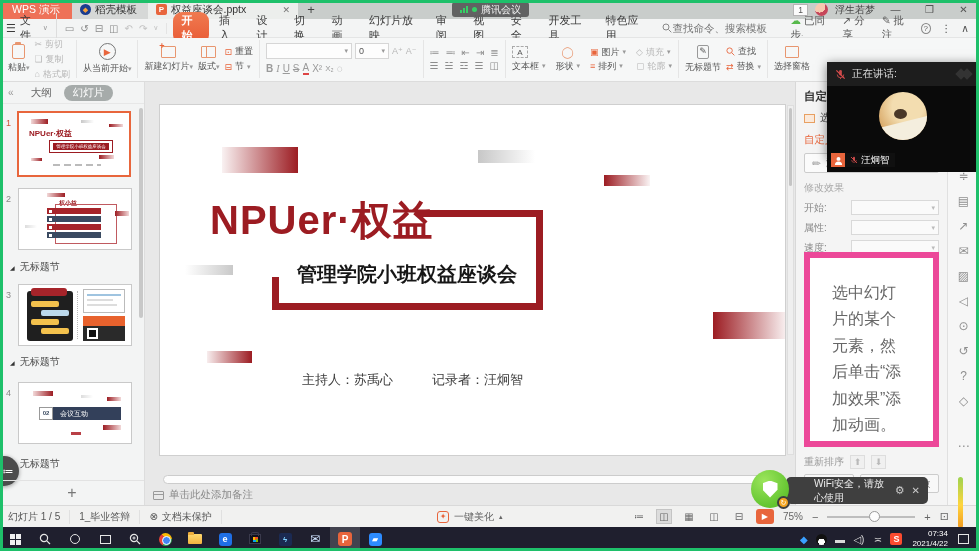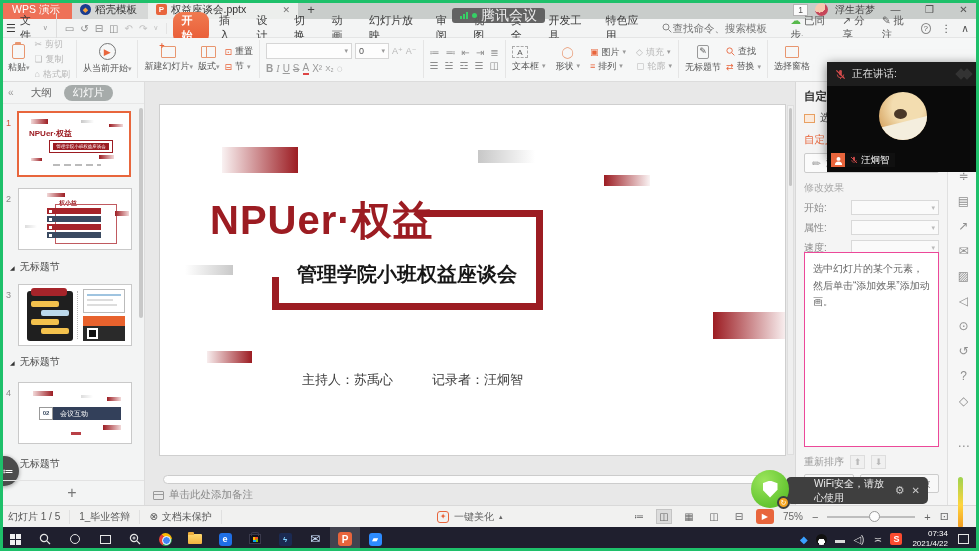--- a/index.html
+++ b/index.html
@@ -83,21 +83,21 @@
   
   .animpanel{position:absolute;left:795px;top:82px;width:152px;height:423px;background:#f4f4f4;border-left:1px solid #d8d8d8;padding:7px 8px;font-size:10.5px;color:#444}
   .ap-title{font-size:11.5px;font-weight:bold;color:#333}
   .ap-row{display:flex;align-items:center;gap:5px;margin-top:7px}
   .ap-sec{color:#e8663c;margin-top:8px}
   .ap-btn{margin-top:6px;border:1px solid #ccc;background:#fbfbfb;height:20px;display:flex;align-items:center;gap:5px;padding:0 7px;color:#999;border-radius:2px}
   .ap-lab{color:#aaa;font-size:10px;margin-top:8px}
   .ap-field{display:flex;align-items:center;gap:20px;margin-top:5px}
   .ap-field b{font-weight:normal;color:#888;font-size:10px;width:27px;flex:none}
   .ap-sel{flex:1;height:15px;border:1px solid #d9d9d9;background:#fafafa;display:flex;align-items:center;justify-content:flex-end;padding:0 3px;color:#bbb;font-size:7px}
-  .ap-hint{position:absolute;left:8px;right:8px;top:170px;bottom:58px;background:#fff;border:1px solid #ec4899;padding:8px;font-size:10px;color:#666;line-height:1.65}
+  .ap-hint{position:absolute;left:8px;right:8px;top:170px;bottom:58px;background:#fff;border:6px solid #ec4899;padding:22px;font-size:16px;color:#666;line-height:1.65}
   .ap-reorder{position:absolute;left:8px;bottom:36px;display:flex;align-items:center;gap:6px;color:#999;font-size:10px}
   .ap-arrow{width:15px;height:14px;border:1px solid #ddd;background:#f0f0f0;color:#b9b9b9;font-size:9px;display:flex;align-items:center;justify-content:center}
   .ap-play{position:absolute;left:8px;bottom:12px;display:flex;gap:6px}
   .ap-pbtn{border:1px solid #ccc;background:#f8f8f8;height:19px;display:flex;align-items:center;gap:4px;padding:0 8px;color:#777;font-size:10px;border-radius:2px}
   
   .rstrip{position:absolute;left:947px;top:82px;width:32px;height:423px;background:#f6f6f6;border-left:1px solid #e0e0e0;display:flex;flex-direction:column;align-items:center;padding-top:12px;gap:11px;font-size:12px;color:#8f8f8f}
   
   .statusbar{position:absolute;left:0;top:505px;width:979px;height:22px;background:#f1f1f0;border-top:1px solid #d9d9d9;display:flex;align-items:center;font-size:10px;color:#555;padding:0 8px}
   .st-item{padding:0 9px;border-right:1px solid #e0e0e0;display:flex;align-items:center;gap:4px}
   .st-item:first-child{padding-left:0}
@@ -130,21 +130,21 @@
   .pshell{width:13px;height:13px;border-radius:2px;background:#1b2a52;color:#7fd1ff;font-size:8px;font-weight:bold;display:flex;align-items:center;justify-content:center}
   .wpsp{width:14px;height:14px;border-radius:3px;background:#e8653c;color:#fff;font-weight:bold;font-size:10px;display:flex;align-items:center;justify-content:center}
   .tmeet{width:13px;height:13px;border-radius:3px;background:#2d8cff;color:#fff;font-size:8px;display:flex;align-items:center;justify-content:center}
   .tray{margin-left:auto;display:flex;align-items:center;gap:6px;padding-right:6px}
   .tri{font-size:10px;color:#d8d8d8;width:13px;text-align:center}
   .qq{width:11px;height:11px;border-radius:50%;background:radial-gradient(circle at 50% 72%,#fff 0 34%,#111 35%)}
   .sogou{width:12px;height:12px;background:#fb4b2f;border-radius:2px;color:#fff;font-size:9px;font-weight:bold;text-align:center;line-height:12px}
   .clock{font-size:8px;color:#fff;text-align:right;line-height:1.25;margin:0 4px}
   .action{width:11px;height:10px;border:1px solid #e6e6e6;margin-right:4px}
   
-  .mpill{position:absolute;left:452px;top:8px;height:15px;background:rgba(92,92,92,.95);border-radius:3px;display:flex;align-items:center;gap:4px;padding:0 8px;z-index:90;color:#eee;font-size:14px}
+  .mpill{position:absolute;left:452px;top:2px;height:15px;background:rgba(92,92,92,.95);border-radius:3px;display:flex;align-items:center;gap:4px;padding:0 8px;z-index:90;color:#eee;font-size:10px}
   .sig{display:flex;align-items:flex-end;gap:1px}
   .sig i{width:2px;background:#35d065;display:block}
   .gdot{width:5px;height:5px;border-radius:50%;background:#35d065}
   .mwin{position:absolute;left:827px;top:62px;width:152px;height:96px;z-index:95;box-shadow:0 2px 10px rgba(0,0,0,.5)}
   .mhead{height:24px;background:#1d1d1d;display:flex;align-items:center;gap:6px;padding:0 8px;color:#dedede;font-size:10.5px}
   .wm{margin-left:auto;display:flex;gap:2px;opacity:.5}
   .wm i{width:8px;height:8px;background:#4a4a4a;transform:rotate(45deg)}
   .mbody{height:86px;background:#0a0a0a;position:relative}
   .mava{position:absolute;left:50%;top:6px;transform:translateX(-50%);width:48px;height:48px;border-radius:50%;background:radial-gradient(circle at 60% 30%,#f3ddb0 0 35%,#d9a968 75%);overflow:hidden}
   .mava::after{content:"";position:absolute;left:-8px;bottom:-4px;width:66px;height:22px;background:#f4eede;transform:rotate(-14deg)}

